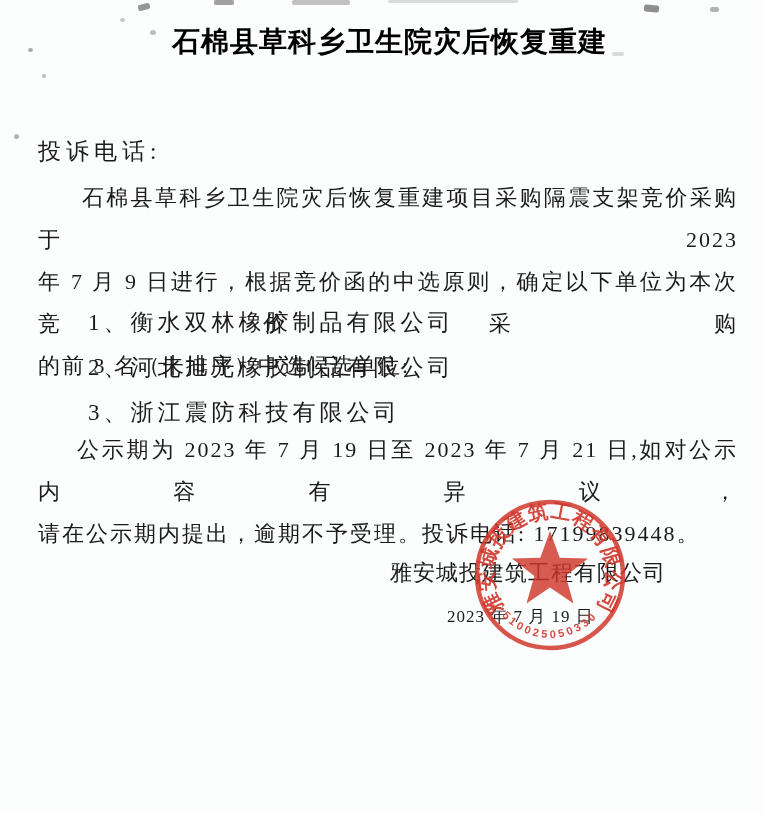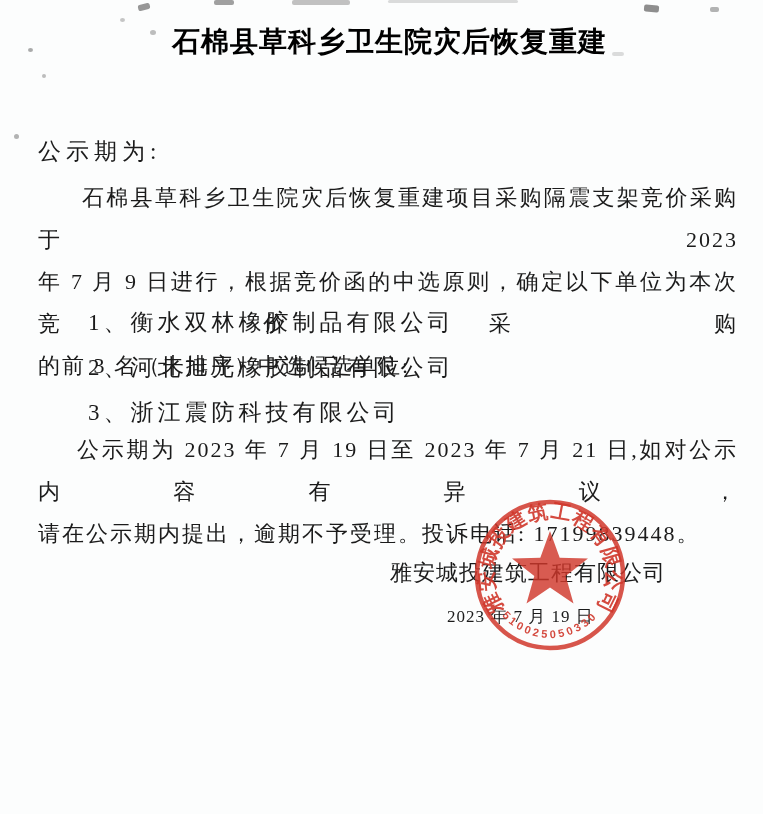--- a/index.html
+++ b/index.html
@@ -55,21 +55,21 @@
   <div class="speck s8"></div>
   <div class="speck s9"></div>
   <div class="speck s10"></div>
   <div class="speck s11"></div>
   <div class="speck s12"></div>
 
   <h1 class="title">
     <div>石棉县草科乡卫生院灾后恢复重建</div>
   </h1>
 
-  <div class="salutation">公示期为:</div>
+  <div class="salutation">投诉电话:</div>
 
   <div class="para para1">
     <div class="pline indent just">石棉县草科乡卫生院灾后恢复重建项目采购隔震支架竞价采购于 2023</div>
     <div class="pline just">年 7 月 9 日进行，根据竞价函的中选原则，确定以下单位为本次竞价采购</div>
     <div class="pline">的前 3 名（未排序）中选候选单位:</div>
   </div>
 
   <div class="candidates">
     <div class="citem">1、衡水双林橡胶制品有限公司</div>
     <div class="citem">2、河北旭光橡胶制品有限公司</div>

